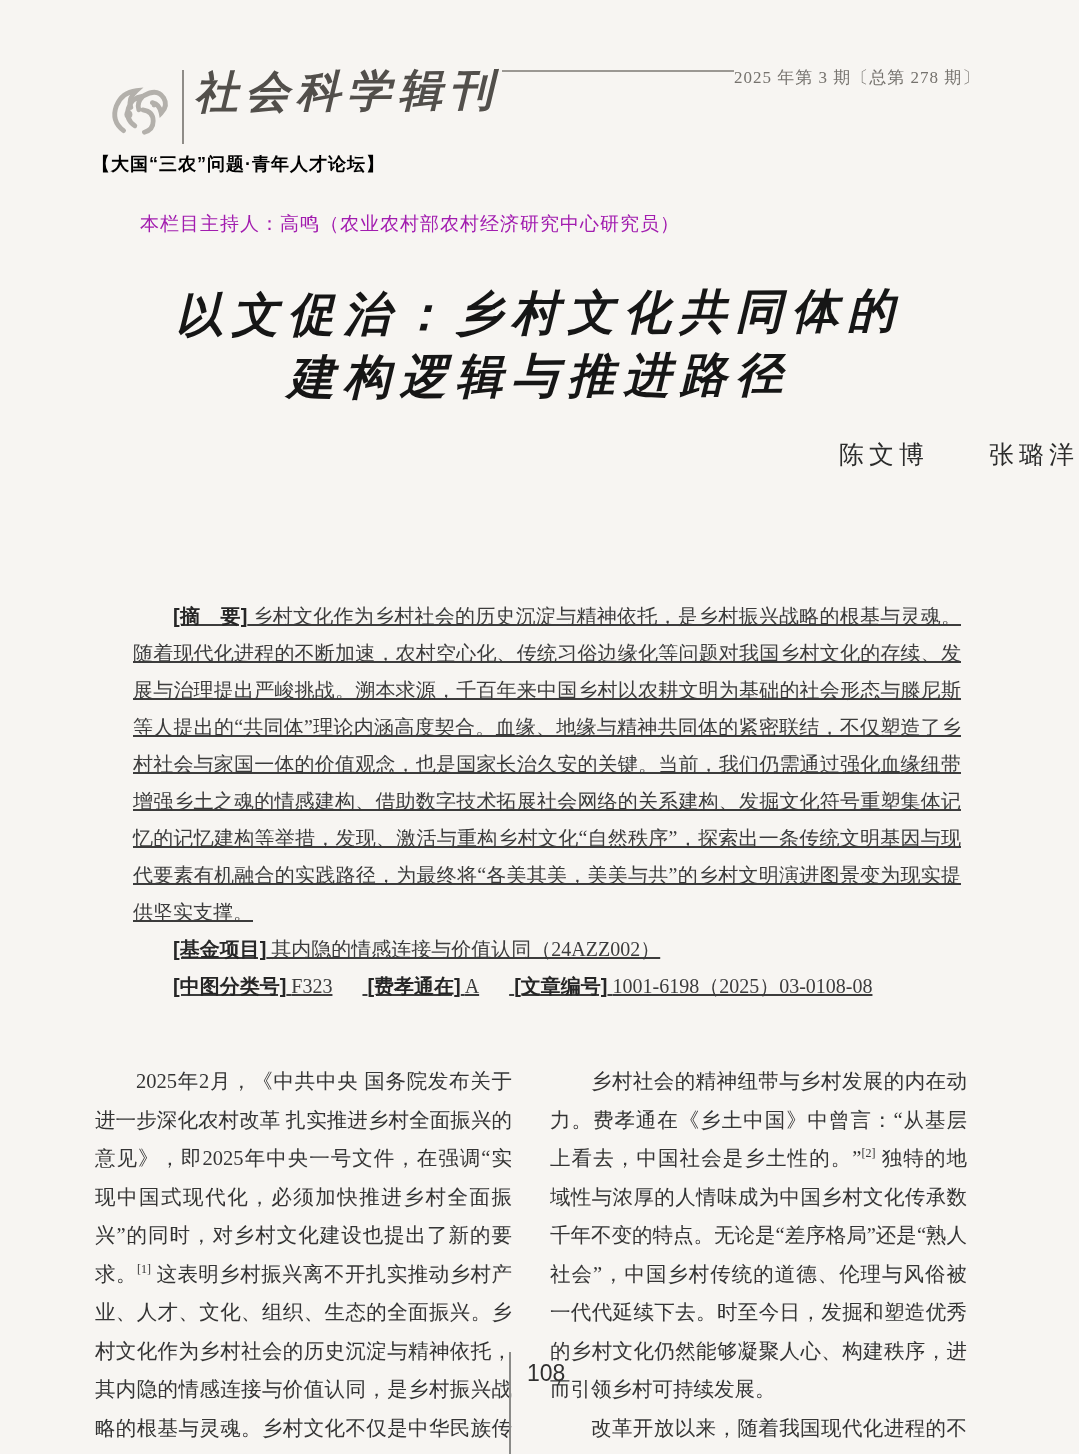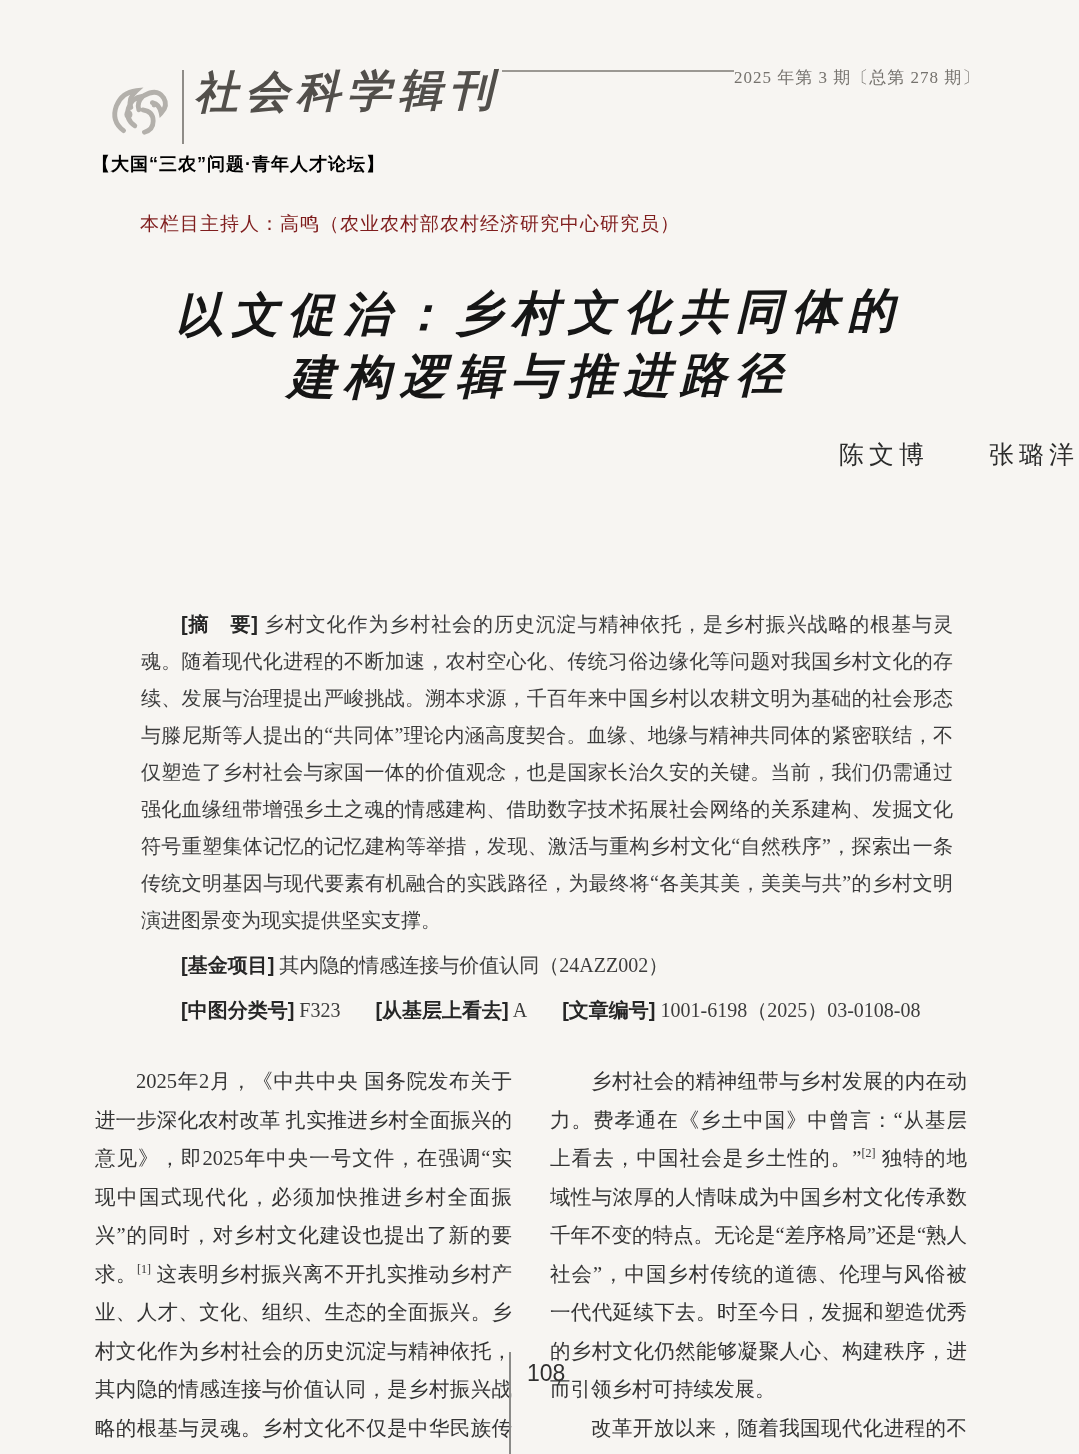--- a/index.html
+++ b/index.html
@@ -19,38 +19,38 @@
   }
   .mast-rule{height:2px;background:#9b9893;width:232px;margin:4px 0 2px 2px;}
   .issue-info{font-family:Liberation Serif, serif;font-size:17px;color:#75726d;letter-spacing:1px;}
   
   .section-header{
     position:absolute;left:92px;top:152px;
     font-family:"Liberation Sans", sans-serif;font-weight:bold;font-size:18px;color:#000000;letter-spacing:1px;
   }
   .host-line{
     position:absolute;left:140px;top:211px;
-    font-family:"Liberation Sans", sans-serif;font-size:19px;color:#7f1d1d;letter-spacing:1px;
+    font-family:"Liberation Sans", sans-serif;font-size:19px;color:#a21caf;letter-spacing:1px;
   }
   
   .article-title{
     position:absolute;left:0;top:282px;width:100%;text-align:center;
     font-weight:bold;font-style:italic;font-size:47px;line-height:63px;
     color:#161616;letter-spacing:9px;transform:rotate(-0.4deg);
   }
   .authors{
     position:absolute;left:0;top:438px;width:100%;text-align:right;
     font-size:25px;color:#2c2c2c;letter-spacing:5px;
   }
   
   .front-matter{
     position:absolute;left:133px;top:598px;width:828px;
     font-size:20px;line-height:37px;text-align:justify;color:#3c3c3c;
   }
-  .front-matter p{margin:8px;text-indent:2em;}
+  .front-matter p{margin:0;text-indent:2em;text-decoration:underline;}
   .fm-label{font-family:"Liberation Sans", sans-serif;font-weight:bold;color:#262626;}
   .clc-line .group{margin-right:30px;}
   .clc-line .group:last-child{margin-right:0;}
   
   .body-columns{
     position:absolute;left:95px;top:1062px;width:872px;
     display:flex;gap:38px;
   }
   .col{width:417px;font-size:20.5px;line-height:38.5px;text-align:justify;color:#343434;}
   .col p{margin:0;text-indent:2em;}
@@ -91,21 +91,21 @@
   <div>以文促治：乡村文化共同体的</div>
   <div>建构逻辑与推进路径</div>
 </div>
 <div class="authors">陈文博　　张璐洋</div>
 
 <div class="front-matter">
   <p><span class="fm-label">[摘　要]</span><span> 乡村文化作为乡村社会的历史沉淀与精神依托，是乡村振兴战略的根基与灵魂。随着现代化进程的不断加速，农村空心化、传统习俗边缘化等问题对我国乡村文化的存续、发展与治理提出严峻挑战。溯本求源，千百年来中国乡村以农耕文明为基础的社会形态与滕尼斯等人提出的“共同体”理论内涵高度契合。血缘、地缘与精神共同体的紧密联结，不仅塑造了乡村社会与家国一体的价值观念，也是国家长治久安的关键。当前，我们仍需通过强化血缘纽带增强乡土之魂的情感建构、借助数字技术拓展社会网络的关系建构、发掘文化符号重塑集体记忆的记忆建构等举措，发现、激活与重构乡村文化“自然秩序”，探索出一条传统文明基因与现代要素有机融合的实践路径，为最终将“各美其美，美美与共”的乡村文明演进图景变为现实提供坚实支撑。</span></p>
   <p><span class="fm-label">[基金项目]</span><span> 其内隐的情感连接与价值认同（24AZZ002）</span></p>
   <p class="clc-line">
     <span class="group"><span class="fm-label">[中图分类号]</span> <span>F323</span></span>
-    <span class="group"><span class="fm-label">[从基层上看去]</span> <span>A</span></span>
+    <span class="group"><span class="fm-label">[费孝通在]</span> <span>A</span></span>
     <span class="group"><span class="fm-label">[文章编号]</span> <span>1001-6198（2025）03-0108-08</span></span>
   </p>
 </div>
 
 <div class="body-columns">
   <div class="col">
     <p><span>2025年2月，《中共中央 国务院发布关于进一步深化农村改革 扎实推进乡村全面振兴的意见》，即2025年中央一号文件，在强调“实现中国式现代化，必须加快推进乡村全面振兴”的同时，对乡村文化建设也提出了新的要求。</span><sup>[1]</sup><span> 这表明乡村振兴离不开扎实推动乡村产业、人才、文化、组织、生态的全面振兴。乡村文化作为乡村社会的历史沉淀与精神依托，其内隐的情感连接与价值认同，是乡村振兴战略的根基与灵魂。乡村文化不仅是中华民族传统文化的重要组成部分，也是</span></p>
   </div>
   <div class="col">
     <p><span>乡村社会的精神纽带与乡村发展的内在动力。费孝通在《乡土中国》中曾言：“从基层上看去，中国社会是乡土性的。”</span><sup>[2]</sup><span> 独特的地域性与浓厚的人情味成为中国乡村文化传承数千年不变的特点。无论是“差序格局”还是“熟人社会”，中国乡村传统的道德、伦理与风俗被一代代延续下去。时至今日，发掘和塑造优秀的乡村文化仍然能够凝聚人心、构建秩序，进而引领乡村可持续发展。</span></p>

